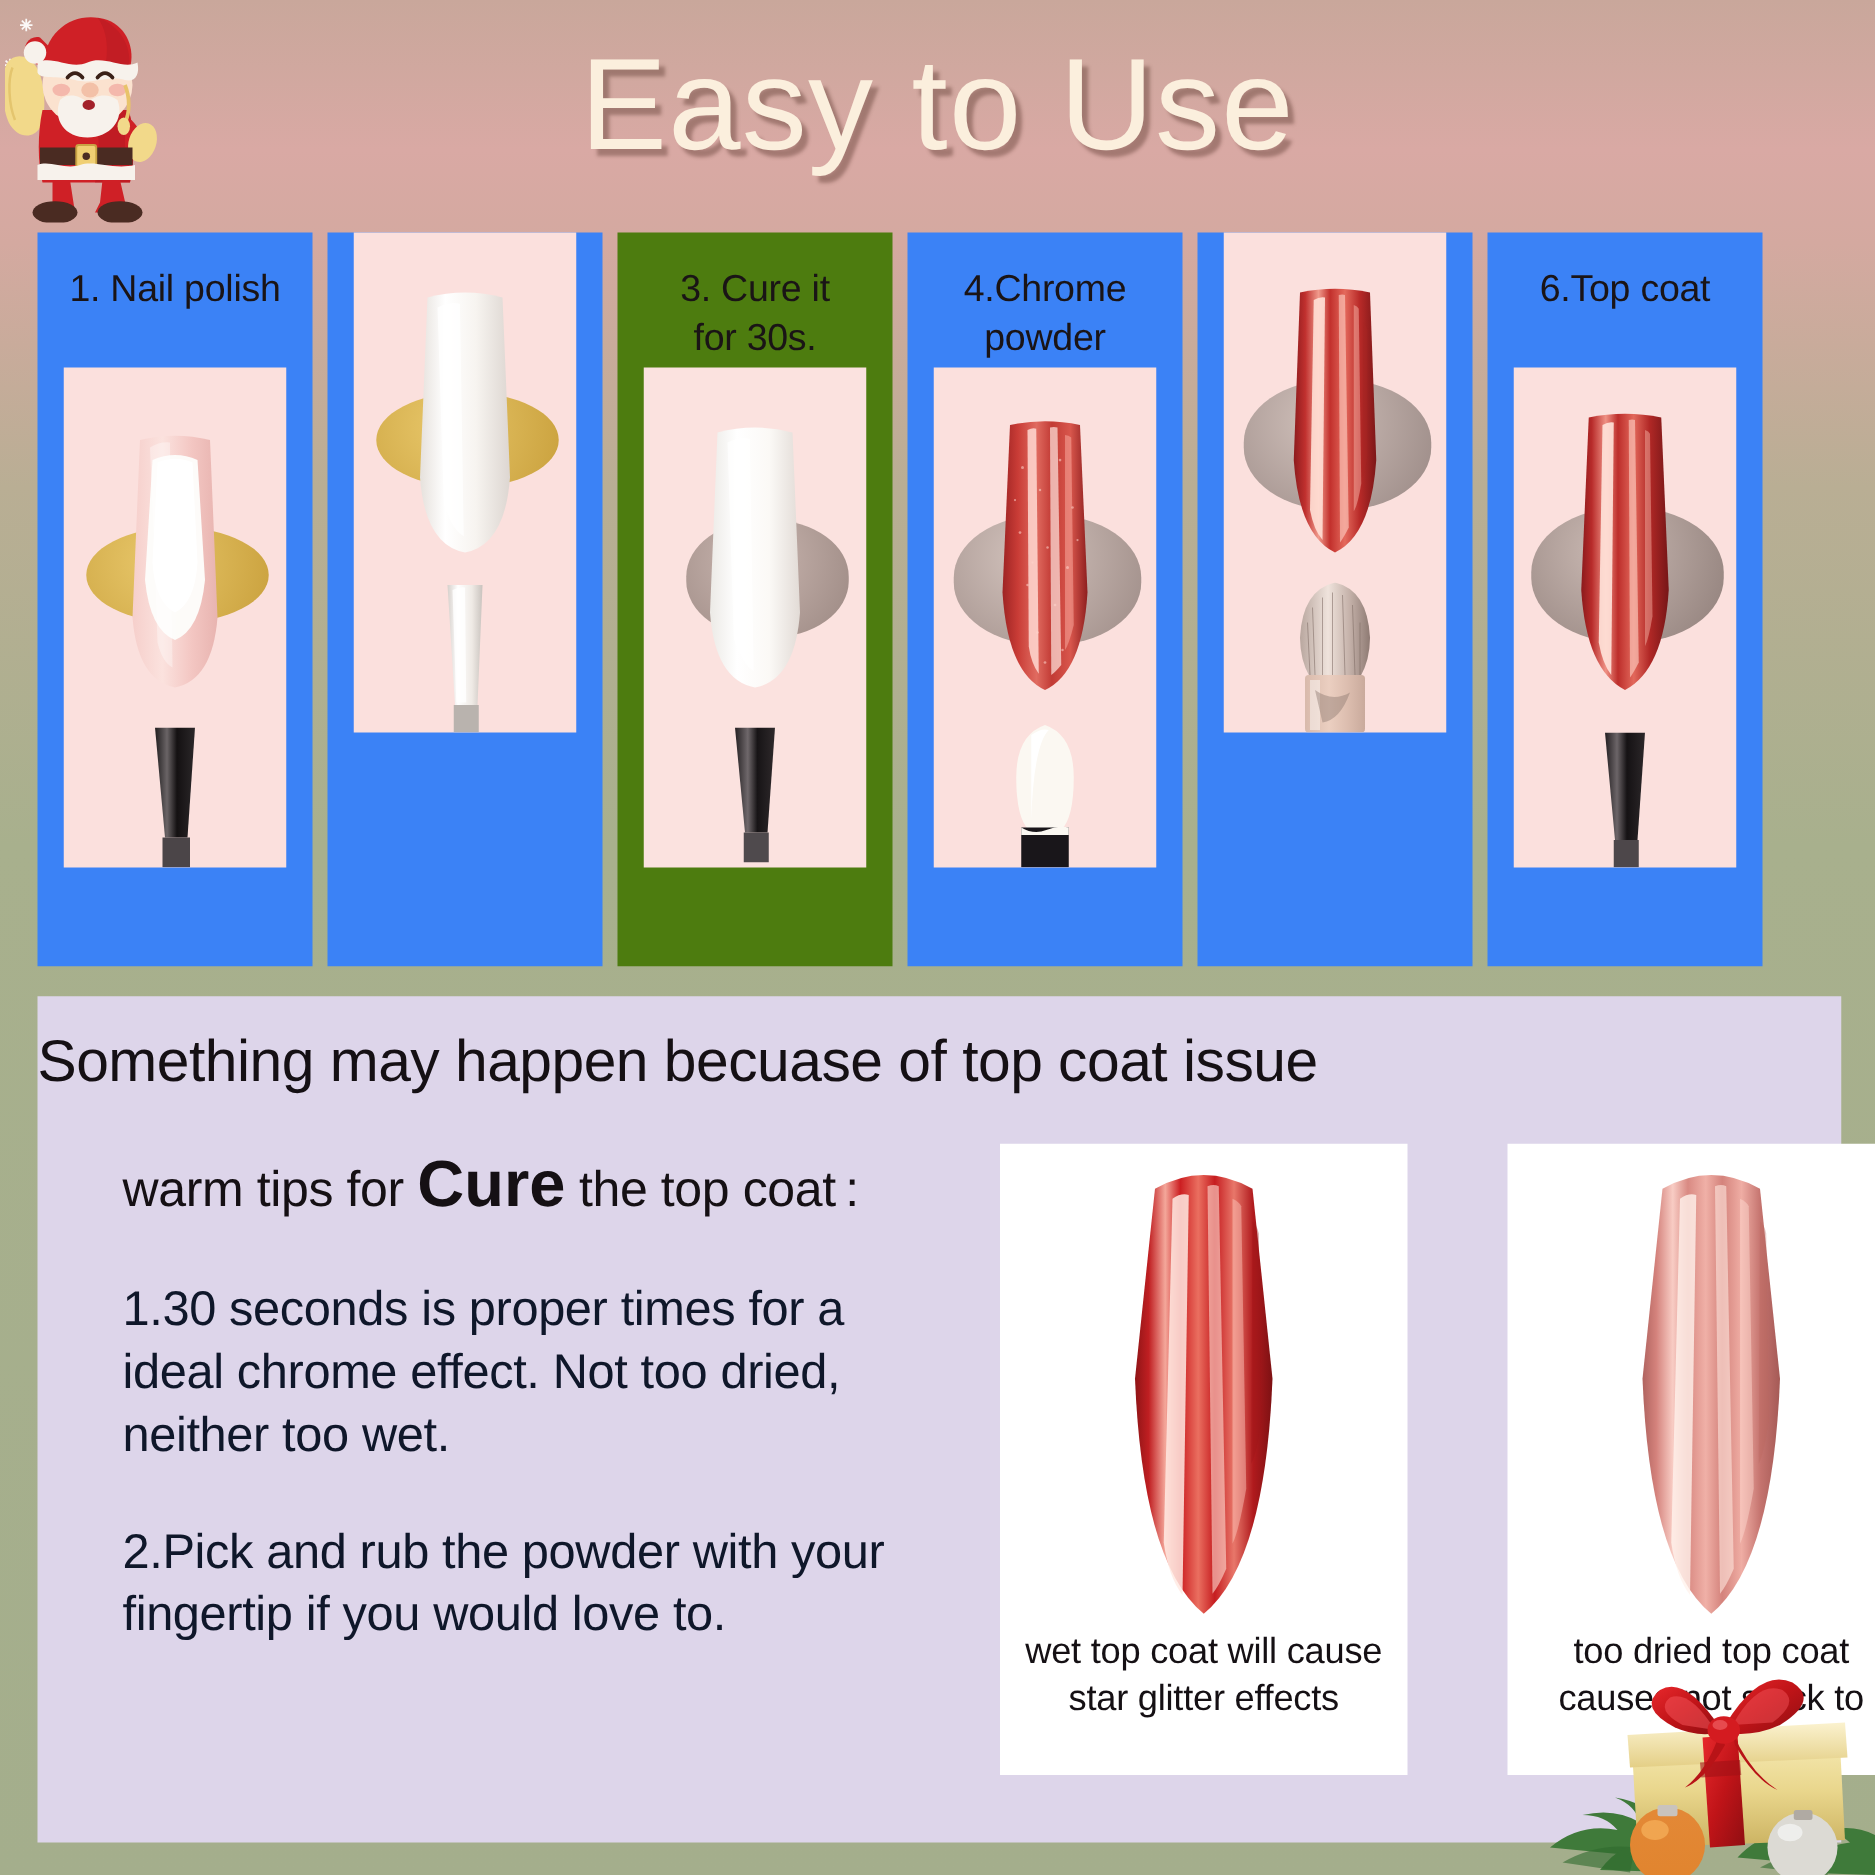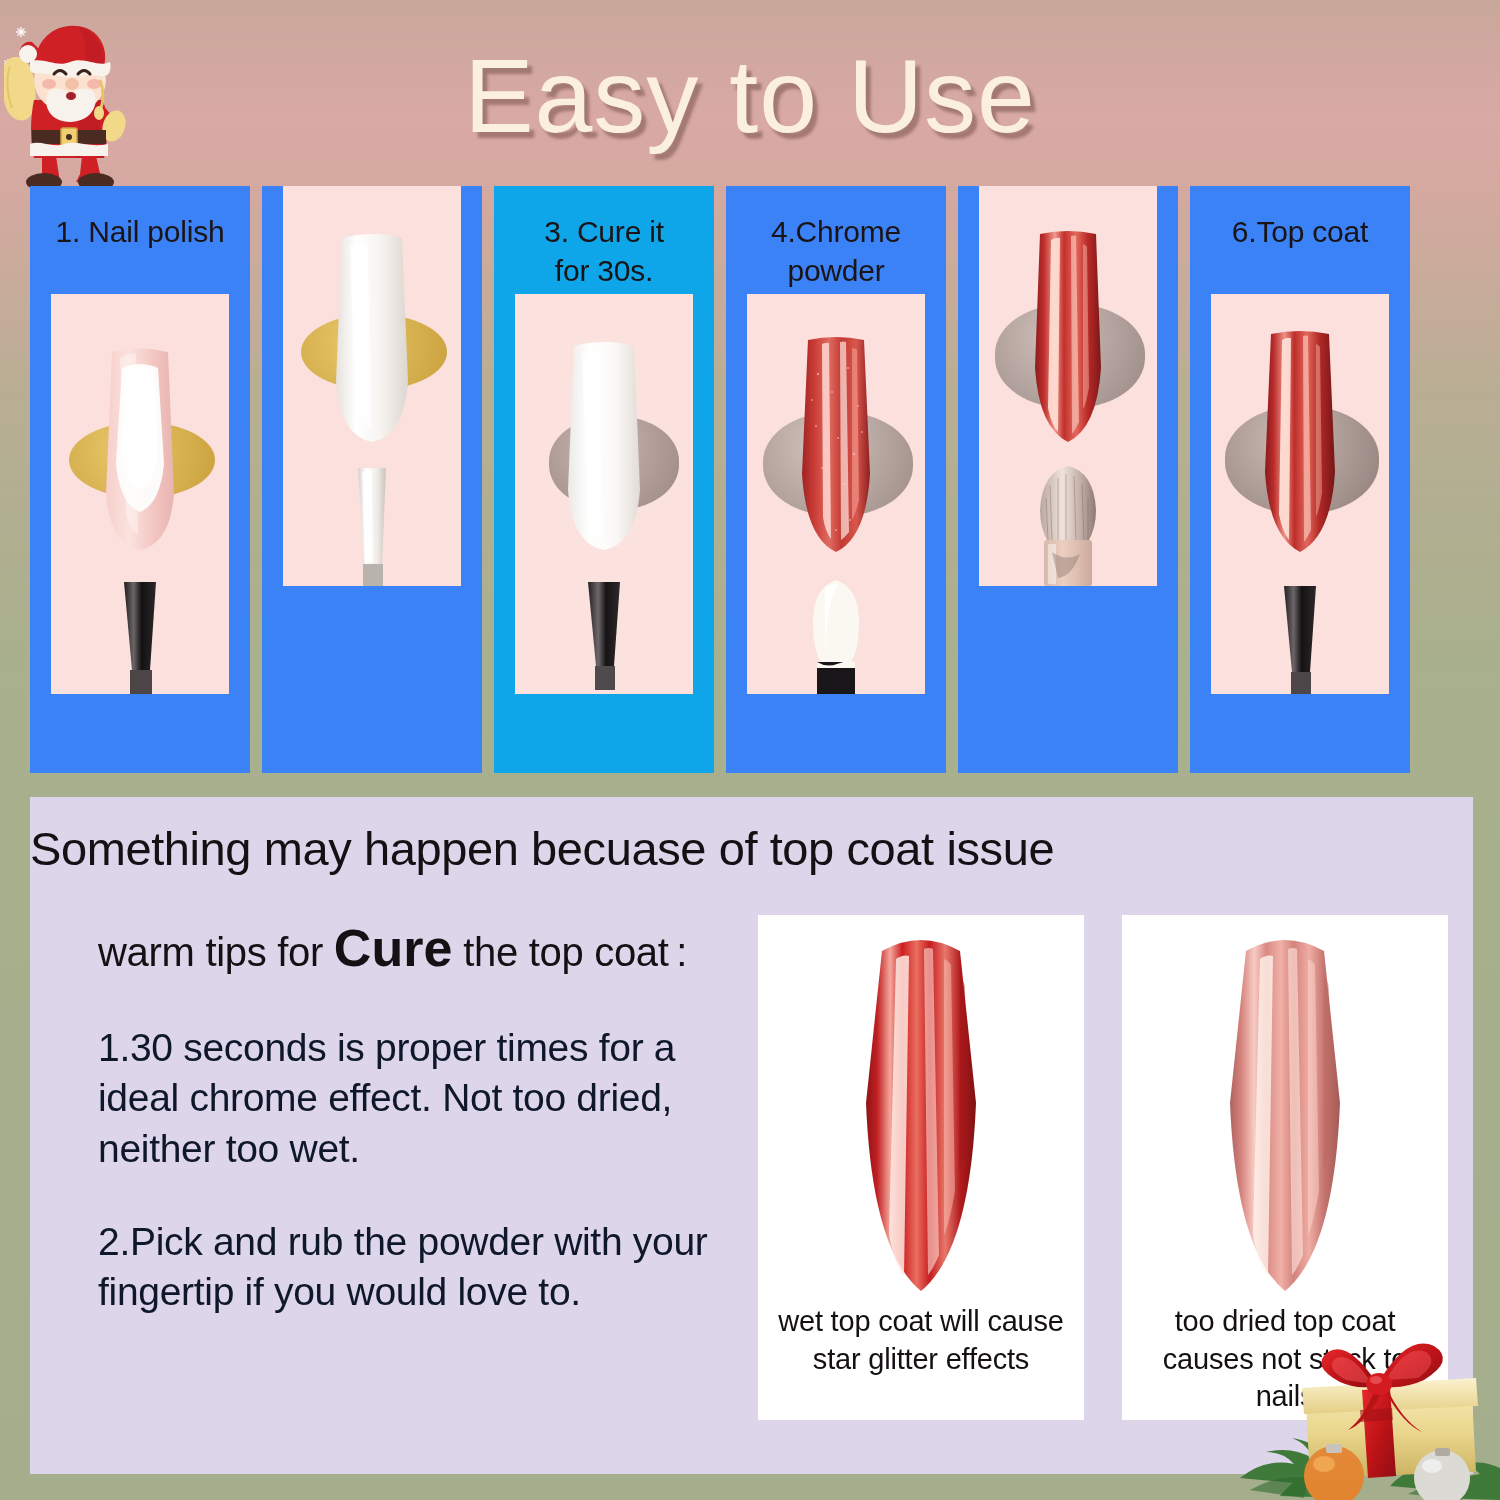--- a/index.html
+++ b/index.html
@@ -15,21 +15,21 @@
       #d4a9a0 13%,
       #b9ae94 26%,
       #a8b08d 45%,
       #a4ae8c 100%);
     position: relative;
   }
 
   
   .header {
     position: absolute;
-    left: 0; top: 16px;
+    left: 0; top: 4px;
     width: 1500px; height: 182px;
   }
 
   .santa {
     position: absolute;
     left: 4px; top: 2px;
     width: 160px; height: 172px;
   }
   .santa svg { display:block; width:100%; height:100%; }
 
@@ -57,21 +57,21 @@
   }
 
   .step-card {
     width: 220px;
     display: flex;
     flex-direction: column;
     align-items: center;
     background: #3b82f6;
     position: relative;
   }
-  .step-card.alt { background: #0ea5e9; }
+  .step-card.alt { background: #4d7c0f; }
 
   .step-label {
     width: 100%;
     text-align: center;
     font-size: 30px;
     line-height: 1.30;
     color: #1a1416;
     padding: 26px 6px 0 6px;
     height: 108px;
     font-weight: 400;
@@ -163,20 +163,21 @@
   }
 
   .cmp-card {
     width: 326px;
     height: 505px;
     background: #ffffff;
     position: relative;
     display: flex;
     flex-direction: column;
     align-items: center;
+    margin-left: 42px;
   }
 
   .cmp-nail {
     margin-top: 18px;
     width: 326px;
     height: 370px;
     position: relative;
   }
   .cmp-nail svg { position:absolute; left:50%; transform:translateX(-50%); }
 

